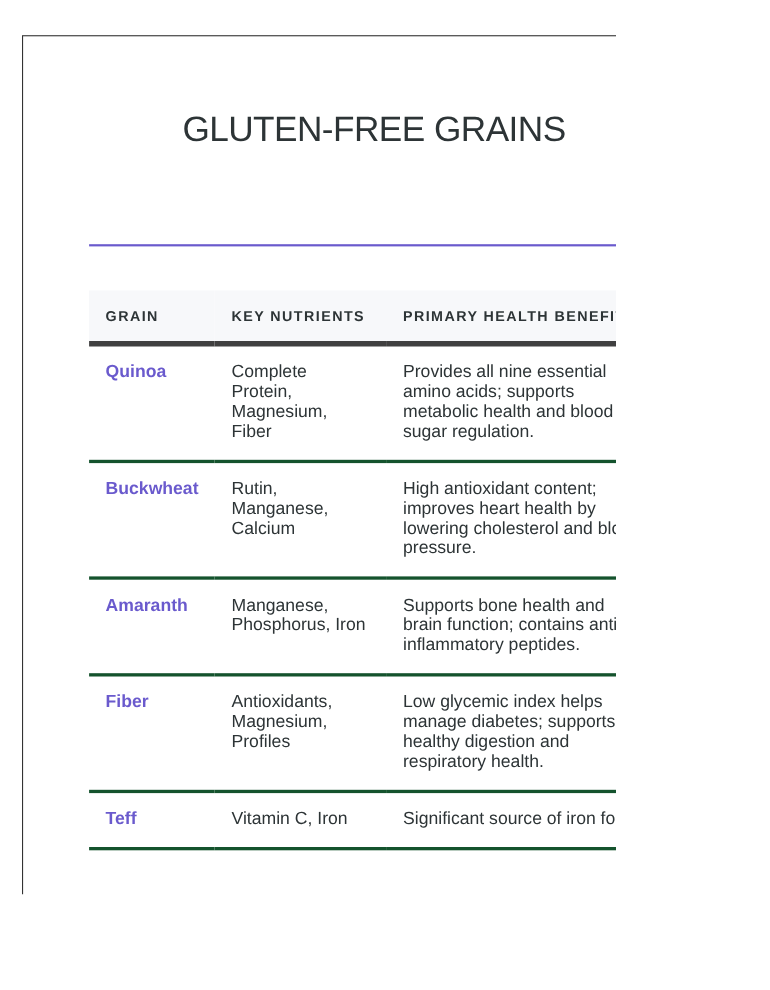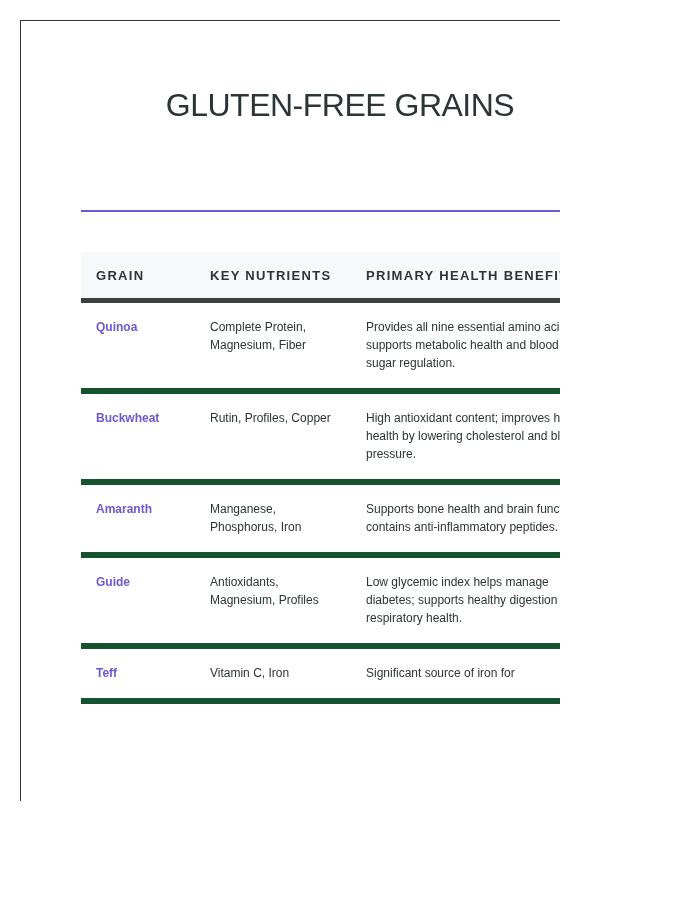--- a/index.html
+++ b/index.html
@@ -5,21 +5,21 @@
     html, body {
       margin: 0;
       padding: 0;
       width: 700px;
       height: 900px;
       background: #ffffff;
       overflow: hidden;
     }
     .viewport {
       position: absolute;
-      left: 0; top: 0;
+      left: 0; top: 12px;
       width: 560px;
       height: 801px;
       overflow: hidden;
     }
     .page {
       position: absolute;
       left: 20px;
       top: 20px;
       width: 640px;
       height: 900px;
@@ -71,25 +71,25 @@
       font-weight: 700;
       letter-spacing: 1.3px;
       text-transform: uppercase;
       color: #2d3436;
       padding: 15px 15px 15px 15px;
       border-bottom: 5px solid #404040;
       height: 16px;
     }
     tbody td {
       vertical-align: top;
-      font-size: 12px;
+      font-size: 16px;
       line-height: 18px;
       color: #2d3436;
       padding: 15px 15px 16px 15px;
-      border-bottom: 6px solid #14532d;
+      border-bottom: 3px solid #14532d;
     }
     td.grain {
       color: #6a5acd;
       font-weight: 700;
       width: 84px;
     }
     td.nutrients { width: 126px; }
     td.benefits { width: 220px; }
     col.c1 { width: 114px; }
     col.c2 { width: 156px; }
@@ -117,30 +117,30 @@
         </tr>
       </thead>
       <tbody>
         <tr>
           <td class="grain">Quinoa</td>
           <td class="nutrients">Complete Protein, Magnesium, Fiber</td>
           <td class="benefits">Provides all nine essential amino acids; supports metabolic health and blood sugar regulation.</td>
         </tr>
         <tr>
           <td class="grain">Buckwheat</td>
-          <td class="nutrients">Rutin, Profiles, Copper</td>
+          <td class="nutrients">Rutin, Manganese, Calcium</td>
           <td class="benefits">High antioxidant content; improves heart health by lowering cholesterol and blood pressure.</td>
         </tr>
         <tr>
           <td class="grain">Amaranth</td>
           <td class="nutrients">Manganese, Phosphorus, Iron</td>
           <td class="benefits">Supports bone health and brain function; contains anti-inflammatory peptides.</td>
         </tr>
         <tr>
-          <td class="grain">Guide</td>
+          <td class="grain">Fiber</td>
           <td class="nutrients">Antioxidants, Magnesium, Profiles</td>
           <td class="benefits">Low glycemic index helps manage diabetes; supports healthy digestion and respiratory health.</td>
         </tr>
         <tr>
           <td class="grain">Teff</td>
           <td class="nutrients">Vitamin C, Iron</td>
           <td class="benefits">Significant source of iron for</td>
         </tr>
       </tbody>
     </table>

